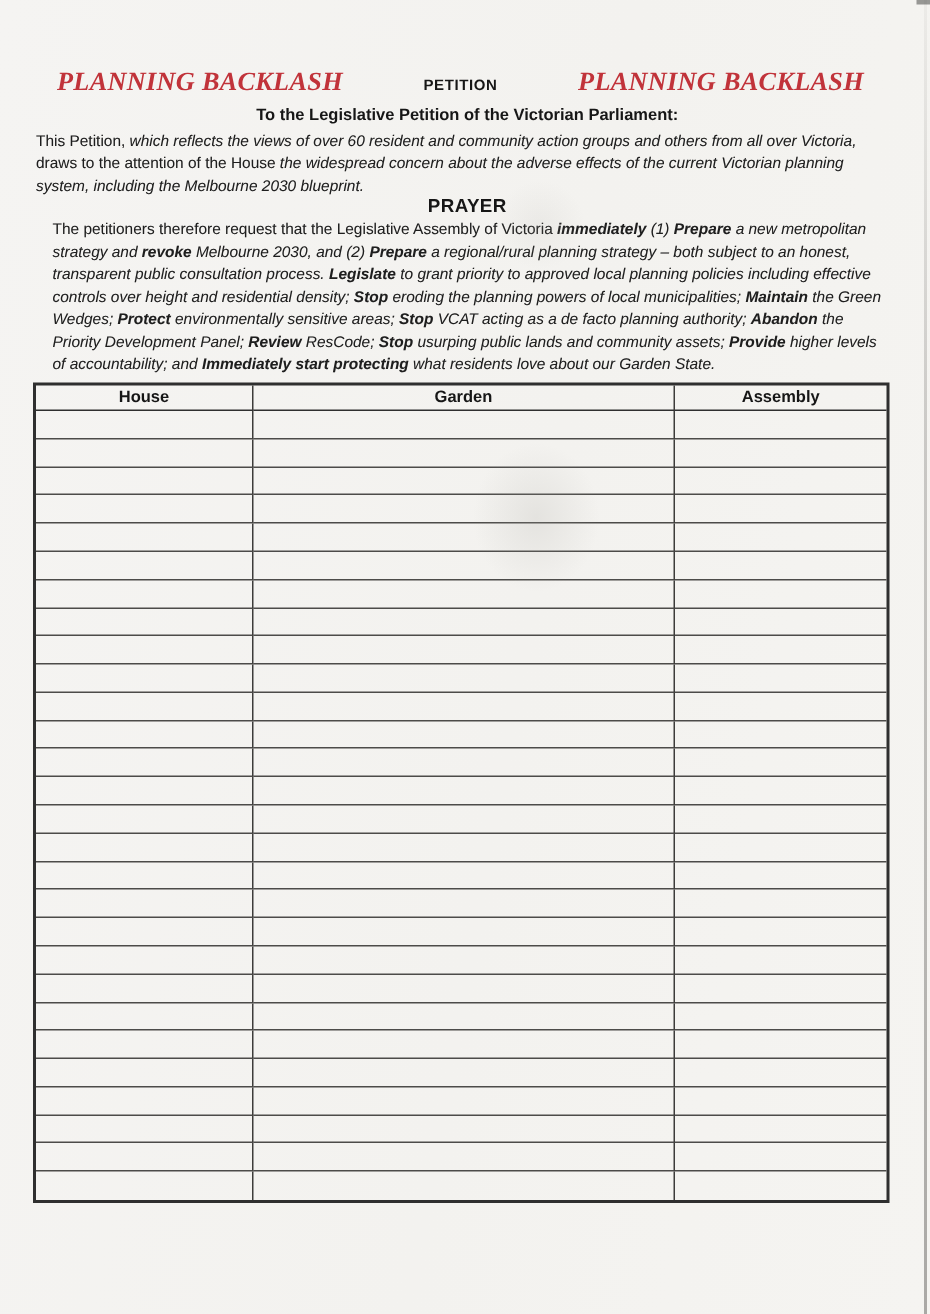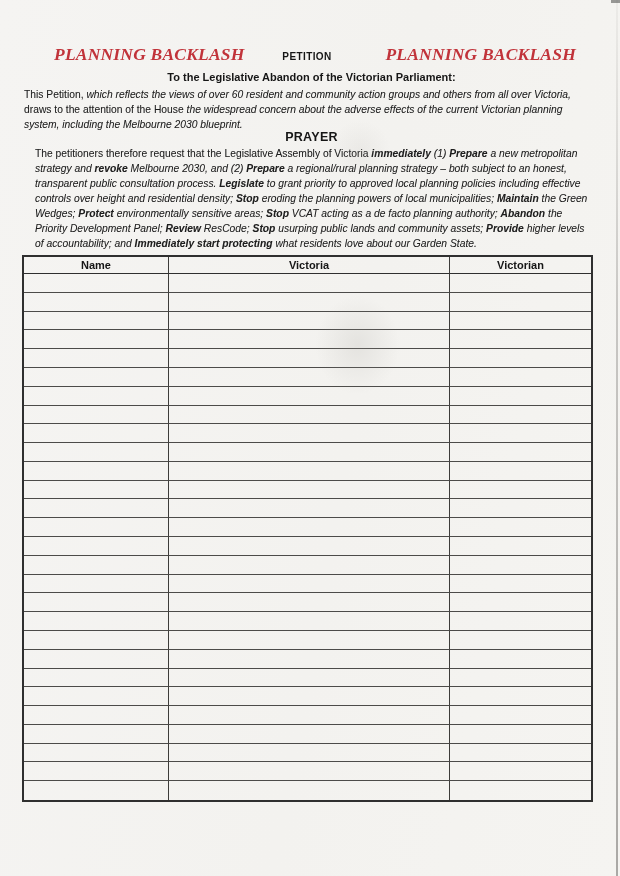--- a/index.html
+++ b/index.html
@@ -7,21 +7,21 @@
     position:relative;
     width:620px;height:876px;
     margin:0;
     background:linear-gradient(100deg,#f5f4f2 0%,#f3f2ef 55%,#f5f4f1 100%);
     font-family:"Liberation Sans","DejaVu Sans",sans-serif;
     color:#1e1e1e;
     overflow:hidden;
   }
   
   .masthead{position:absolute;left:38px;right:44px;top:44px;display:flex;justify-content:space-between;align-items:baseline;}
-  .brand{font-family:"Liberation Serif","DejaVu Serif",serif;font-style:italic;font-weight:700;font-size:17.5px;letter-spacing:.2px;color:#c1333a;white-space:nowrap;margin-left:16px;}
+  .brand{font-family:"Liberation Serif","DejaVu Serif",serif;font-style:italic;font-weight:700;font-size:17.5px;letter-spacing:.2px;color:#c1333a;white-space:nowrap;}
   .petition-title{font-weight:700;font-size:10px;letter-spacing:.4px;color:#161616;}
   .addressee{position:absolute;left:35px;width:553px;top:71px;text-align:center;font-weight:700;font-size:11px;color:#161616;}
   
   .intro{position:absolute;left:24px;width:556px;top:87px;margin:0;font-size:10.3px;line-height:15px;}
   .prayer-heading{position:absolute;left:35px;width:553px;top:130px;text-align:center;font-weight:700;font-size:12.5px;letter-spacing:.3px;color:#161616;}
   .prayer{position:absolute;left:35px;width:556px;top:146px;margin:0;font-size:10.3px;line-height:15px;}
   .run-plain{font-style:normal;font-weight:400;}
   .run-italic{font-style:italic;font-weight:400;}
   .run-bolditalic{font-style:italic;font-weight:700;}
   .intro span,.prayer span{text-shadow:0 0 .4px rgba(40,40,40,.25);}
@@ -49,32 +49,32 @@
 <body>
 
 <div class="paper">
 
   <div class="masthead">
     <span class="brand" style="color: rgb(193, 51, 58);">PLANNING BACKLASH</span>
     <span class="petition-title">PETITION</span>
     <span class="brand" style="color: rgb(193, 51, 58);">PLANNING BACKLASH</span>
   </div>
 
-  <div class="addressee">To the Legislative Abandon of the Victorian Parliament:</div>
+  <div class="addressee">To the Legislative Petition of the Victorian Parliament:</div>
 
   <p class="intro"><span class="run-plain">This Petition, </span><span class="run-italic">which reflects the views of over 60 resident and community action groups and others from all over Victoria,</span><span class="run-plain"> draws to the attention of the House </span><span class="run-italic">the widespread concern about the adverse effects of the current Victorian planning system, including the Melbourne 2030 blueprint.</span></p>
 
   <div class="prayer-heading">PRAYER</div>
 
   <p class="prayer"><span class="run-plain">The petitioners therefore request that the Legislative Assembly of Victoria </span><span class="run-bolditalic">immediately</span><span class="run-italic"> (1) </span><span class="run-bolditalic">Prepare</span><span class="run-italic"> a new metropolitan strategy and </span><span class="run-bolditalic">revoke</span><span class="run-italic"> Melbourne 2030, and (2) </span><span class="run-bolditalic">Prepare</span><span class="run-italic"> a regional/rural planning strategy – both subject to an honest, transparent public consultation process. </span><span class="run-bolditalic">Legislate</span><span class="run-italic"> to grant priority to approved local planning policies including effective controls over height and residential density; </span><span class="run-bolditalic">Stop</span><span class="run-italic"> eroding the planning powers of local municipalities; </span><span class="run-bolditalic">Maintain</span><span class="run-italic"> the Green Wedges; </span><span class="run-bolditalic">Protect</span><span class="run-italic"> environmentally sensitive areas; </span><span class="run-bolditalic">Stop</span><span class="run-italic"> VCAT acting as a de facto planning authority; </span><span class="run-bolditalic">Abandon</span><span class="run-italic"> the Priority Development Panel; </span><span class="run-bolditalic">Review</span><span class="run-italic"> ResCode; </span><span class="run-bolditalic">Stop</span><span class="run-italic"> usurping public lands and community assets; </span><span class="run-bolditalic">Provide</span><span class="run-italic"> higher levels of accountability; and </span><span class="run-bolditalic">Immediately start protecting</span><span class="run-italic"> what residents love about our Garden State.</span></p>
 
   <div class="sig-table" id="sigTable" style="border-color: rgb(47, 47, 47);">
-      <div class="cell hcell col1">Name</div>
-      <div class="cell hcell col2">Victoria</div>
-      <div class="cell hcell col3">Victorian</div>
+      <div class="cell hcell col1">House</div>
+      <div class="cell hcell col2">Garden</div>
+      <div class="cell hcell col3">Assembly</div>
       <div class="cell col1"></div>
       <div class="cell col2"></div>
       <div class="cell col3"></div>
       <div class="cell col1"></div>
       <div class="cell col2"></div>
       <div class="cell col3"></div>
       <div class="cell col1"></div>
       <div class="cell col2"></div>
       <div class="cell col3"></div>
       <div class="cell col1"></div>

